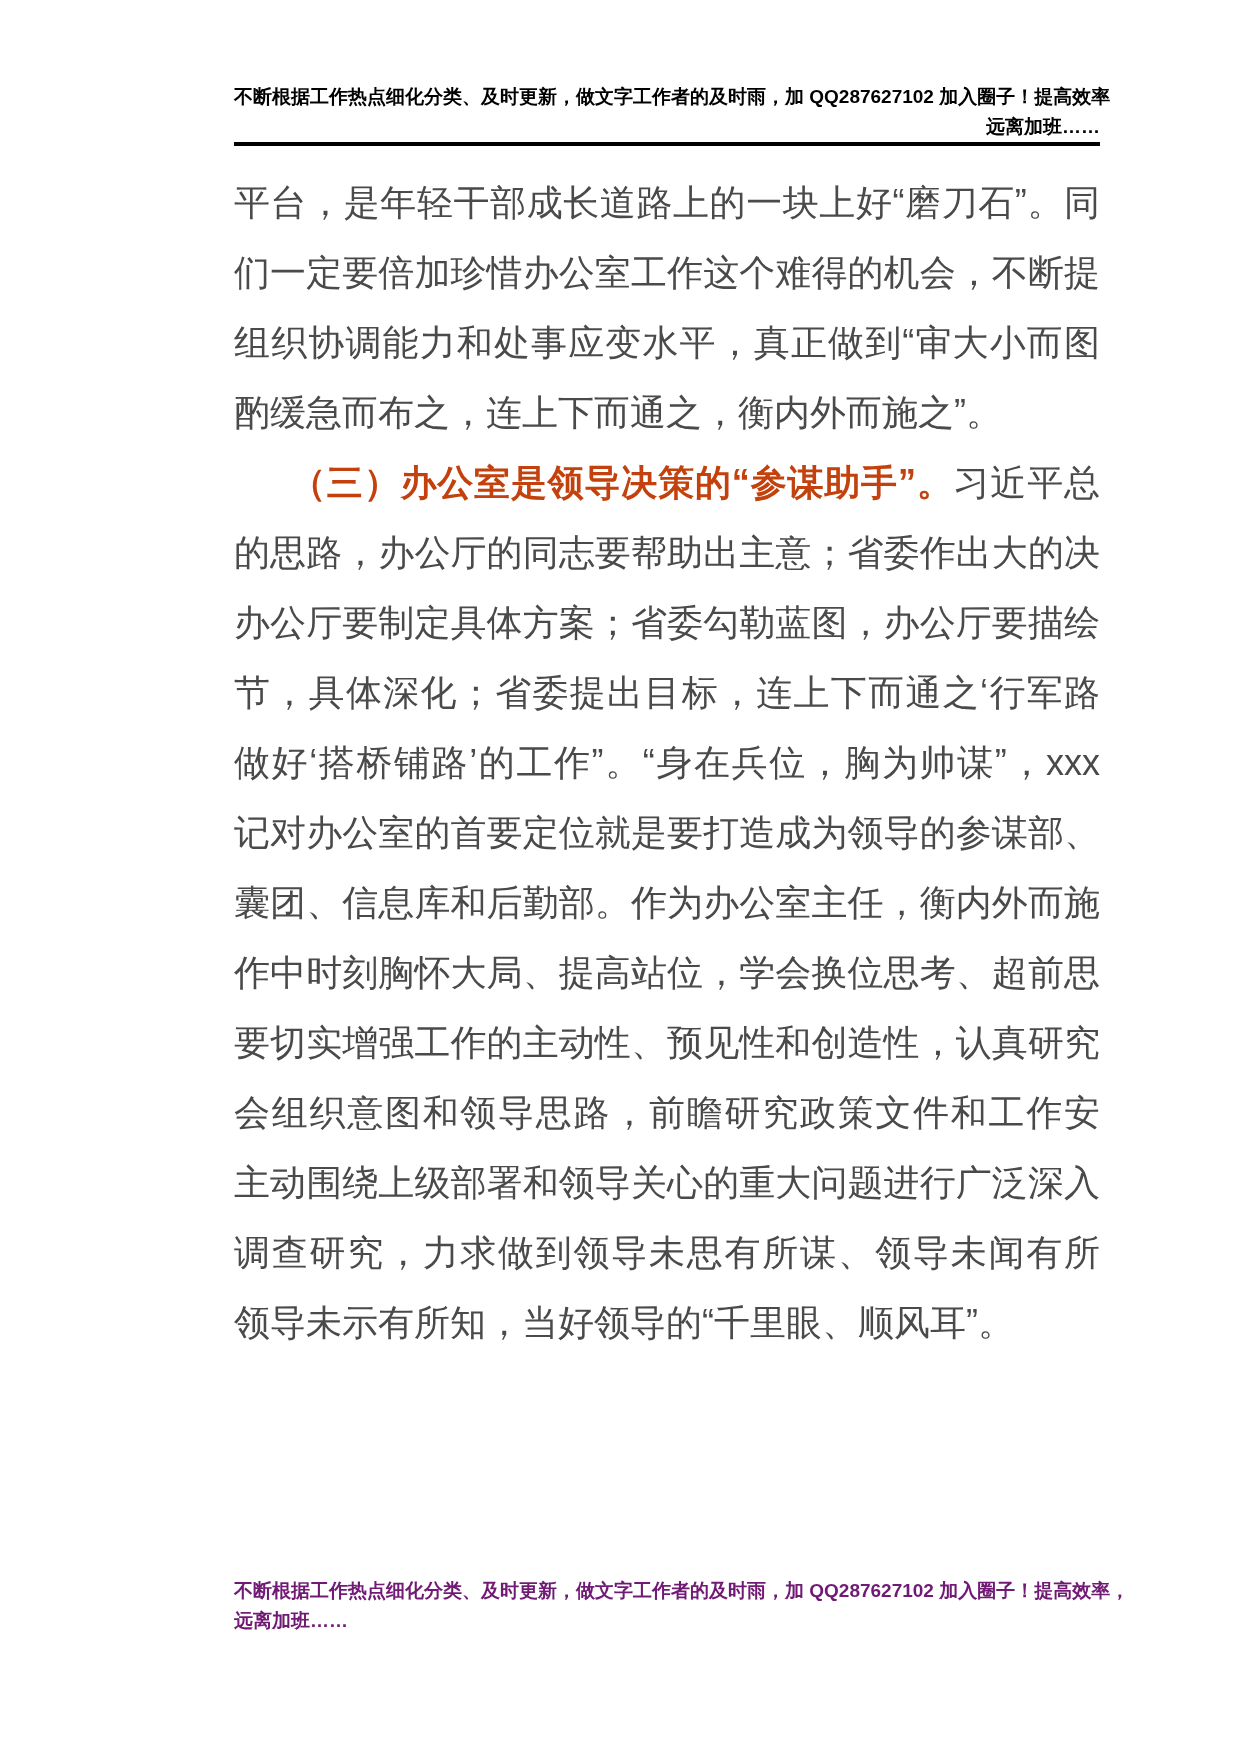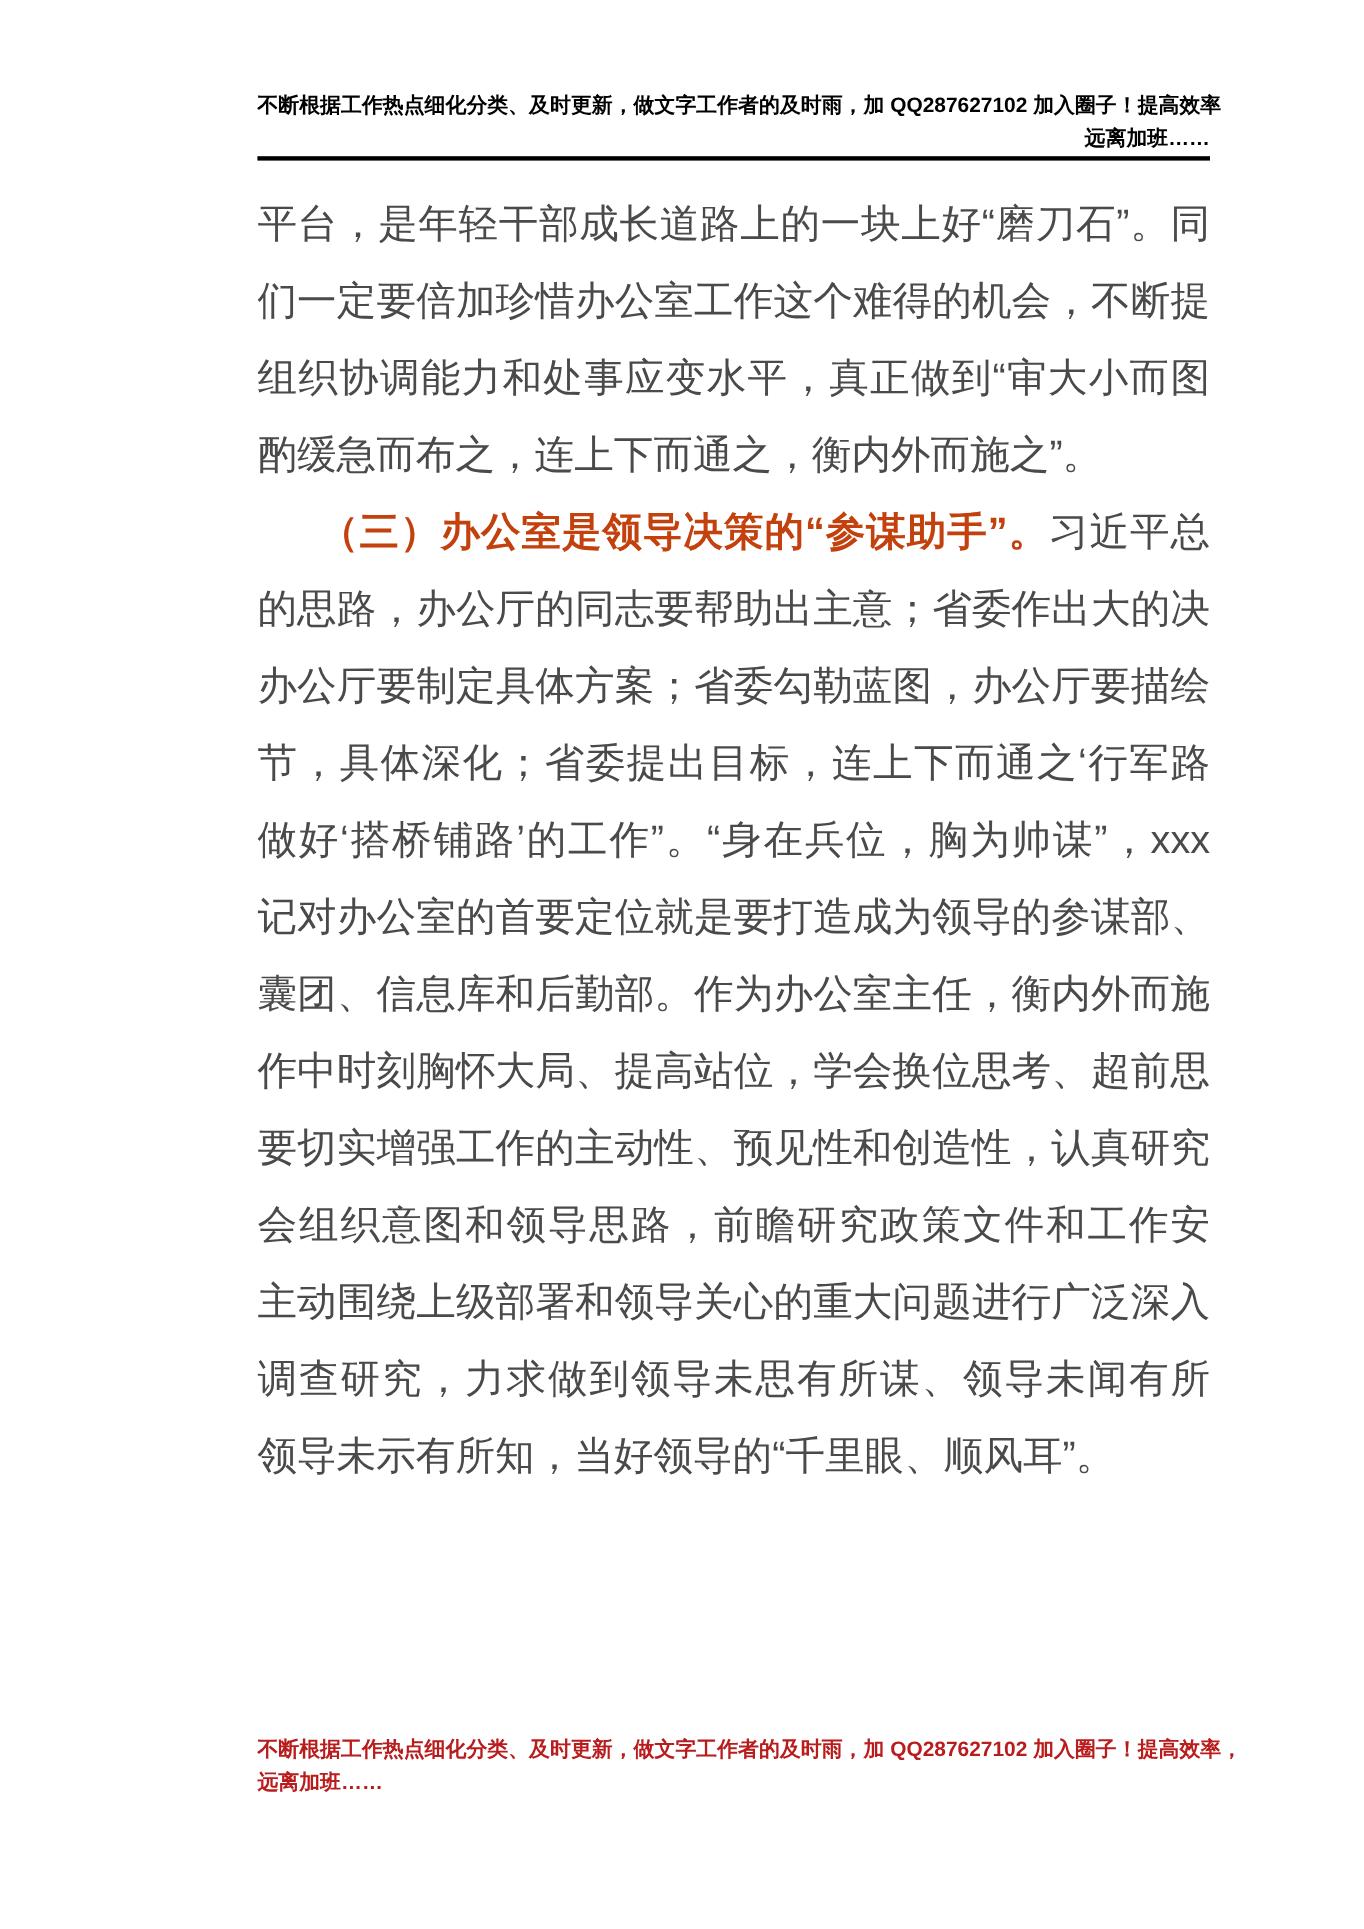--- a/index.html
+++ b/index.html
@@ -60,18 +60,18 @@
       <div class="bline"><span>记对办公室的首要定位就是要打造成为领导的参谋部、智</span></div>
       <div class="bline"><span>囊团、信息库和后勤部。作为办公室主任，衡内外而施之</span></div>
       <div class="bline"><span>作中时刻胸怀大局、提高站位，学会换位思考、超前思维</span></div>
       <div class="bline"><span>要切实增强工作的主动性、预见性和创造性，认真研究领</span></div>
       <div class="bline"><span>会组织意图和领导思路，前瞻研究政策文件和工作安排，</span></div>
       <div class="bline"><span>主动围绕上级部署和领导关心的重大问题进行广泛深入的</span></div>
       <div class="bline"><span>调查研究，力求做到领导未思有所谋、领导未闻有所知、</span></div>
       <div class="bline last"><span>领导未示有所知，当好领导的“千里眼、顺风耳”。</span></div>
     </main>
 
-  <footer class="hf page-footer" style="color: #b91c1c;">
+  <footer class="hf page-footer" style="color: #701a75;">
     <div>不断根据工作热点细化分类、及时更新，做文字工作者的及时雨，加 QQ287627102 加入圈子！提高效率，</div>
     <div>远离加班……</div>
   </footer>
 
 </div>
 
 </body></html>

